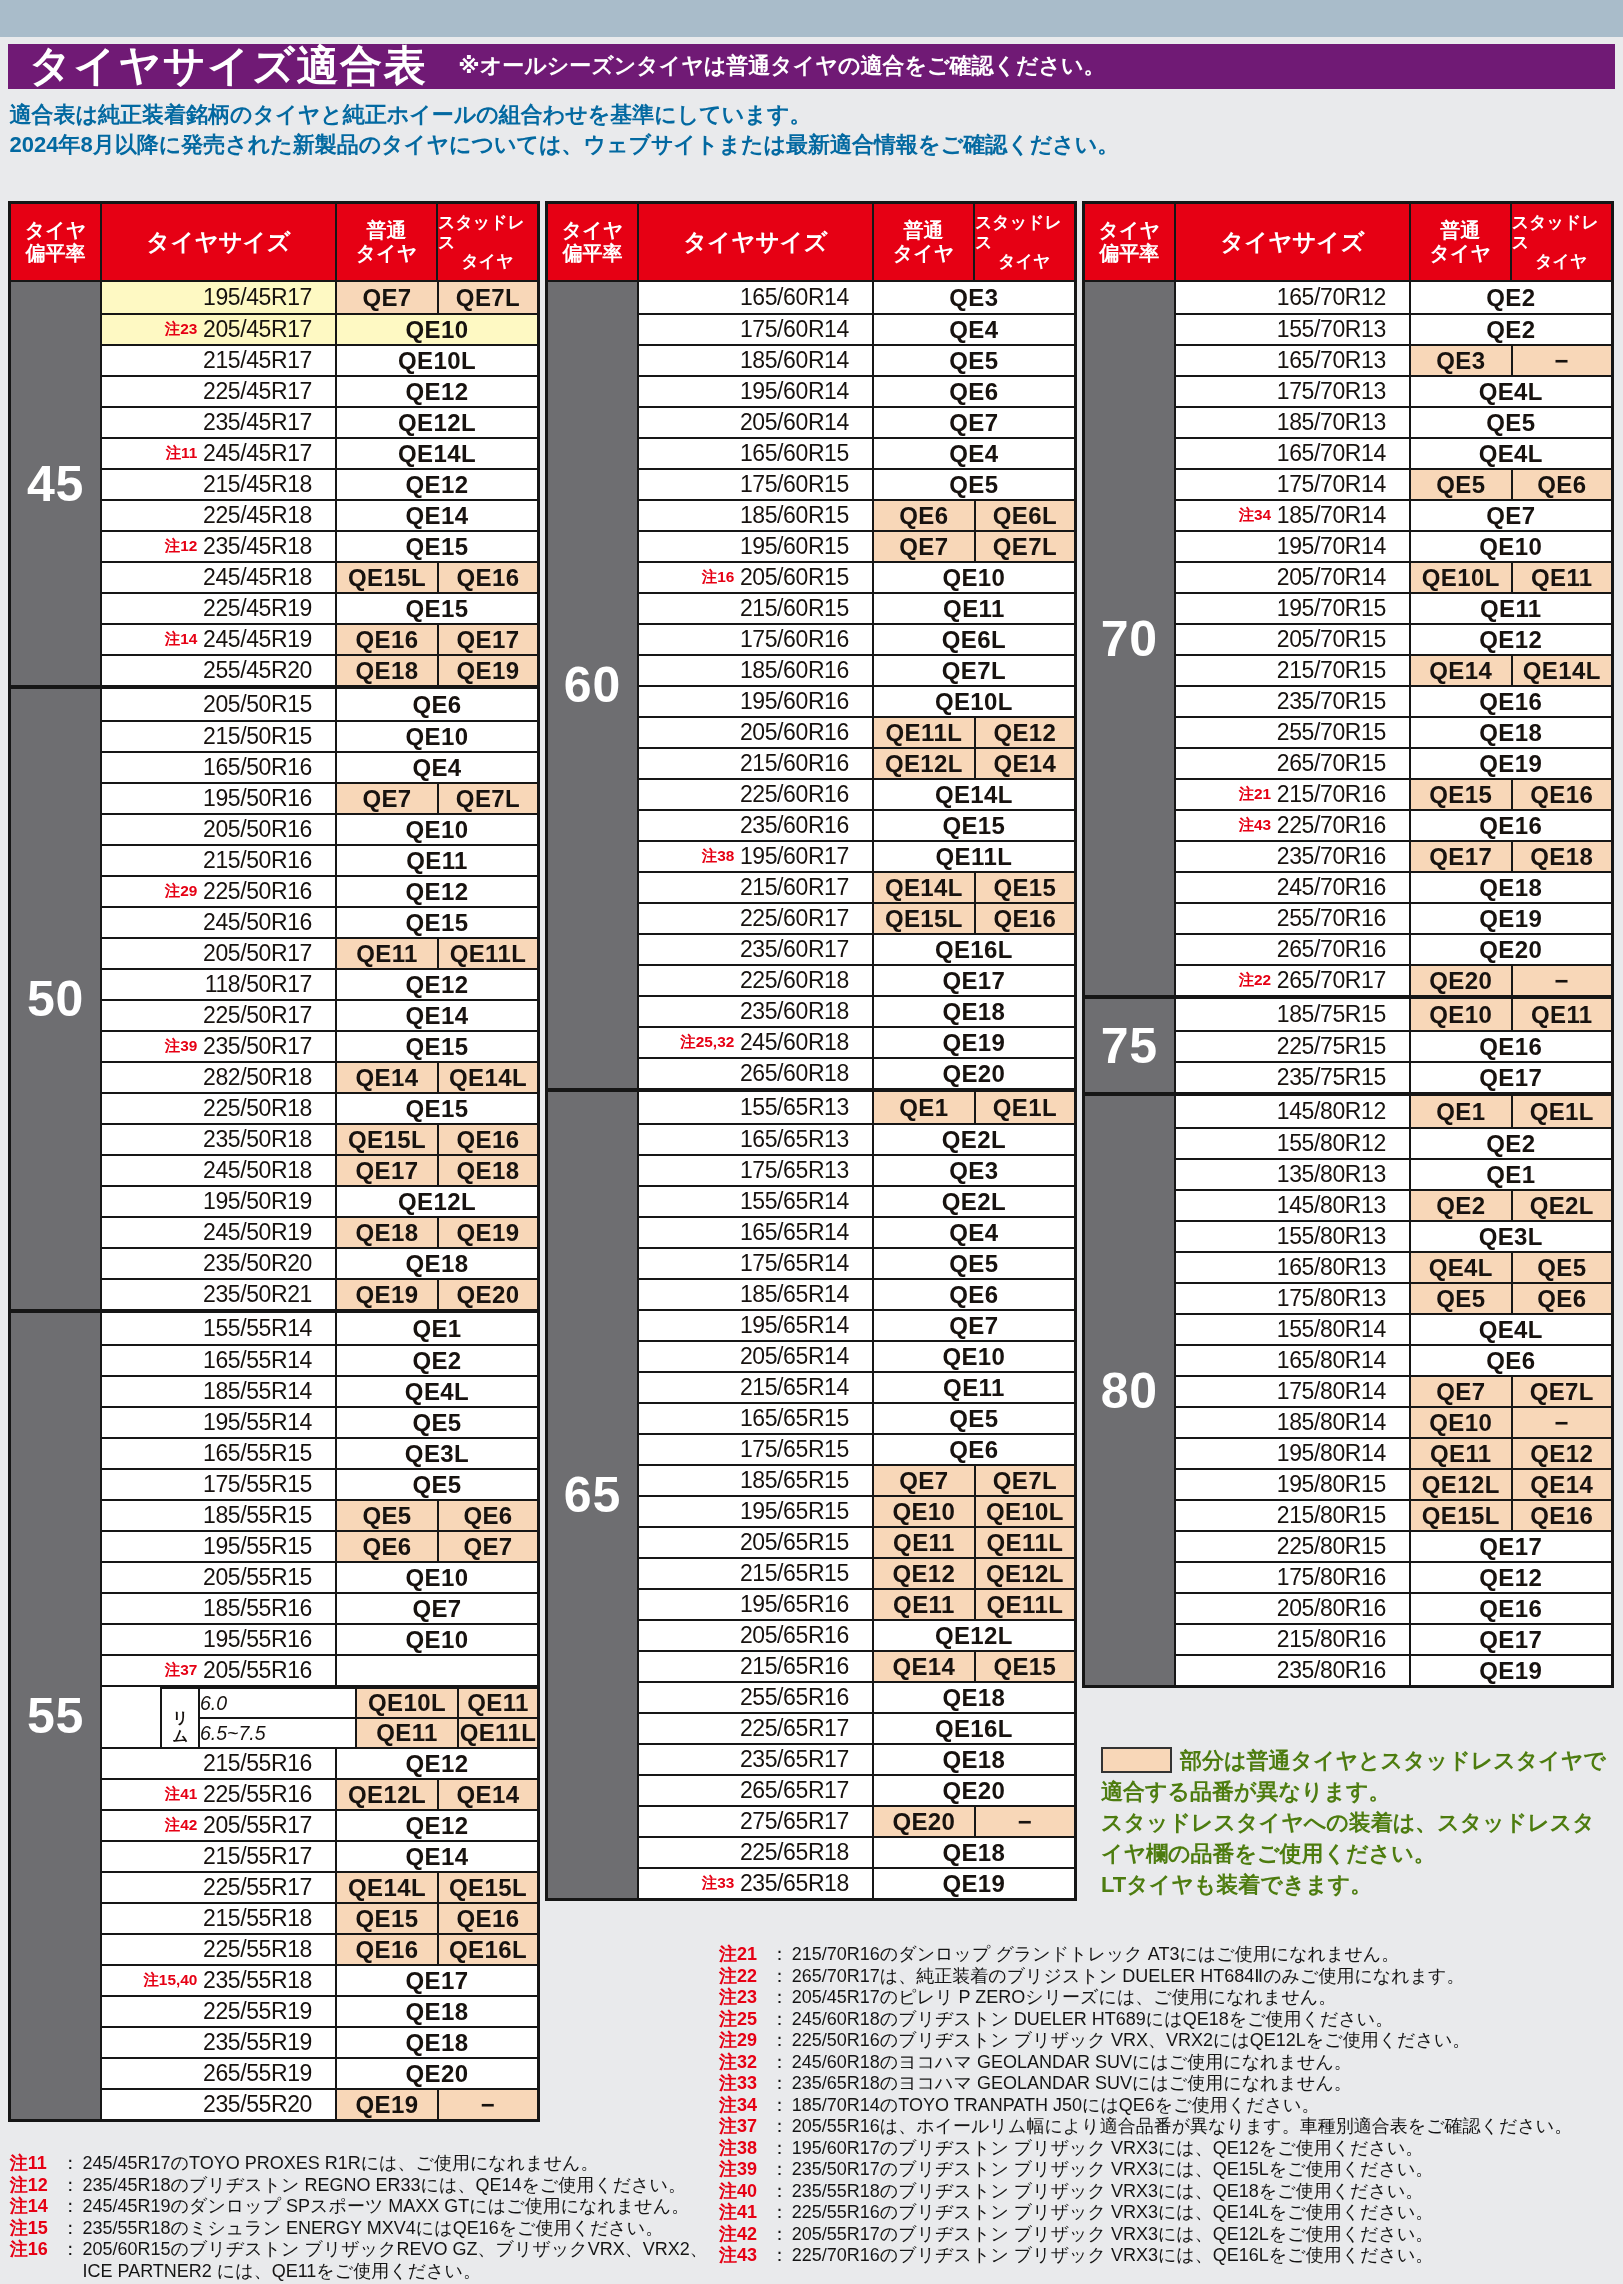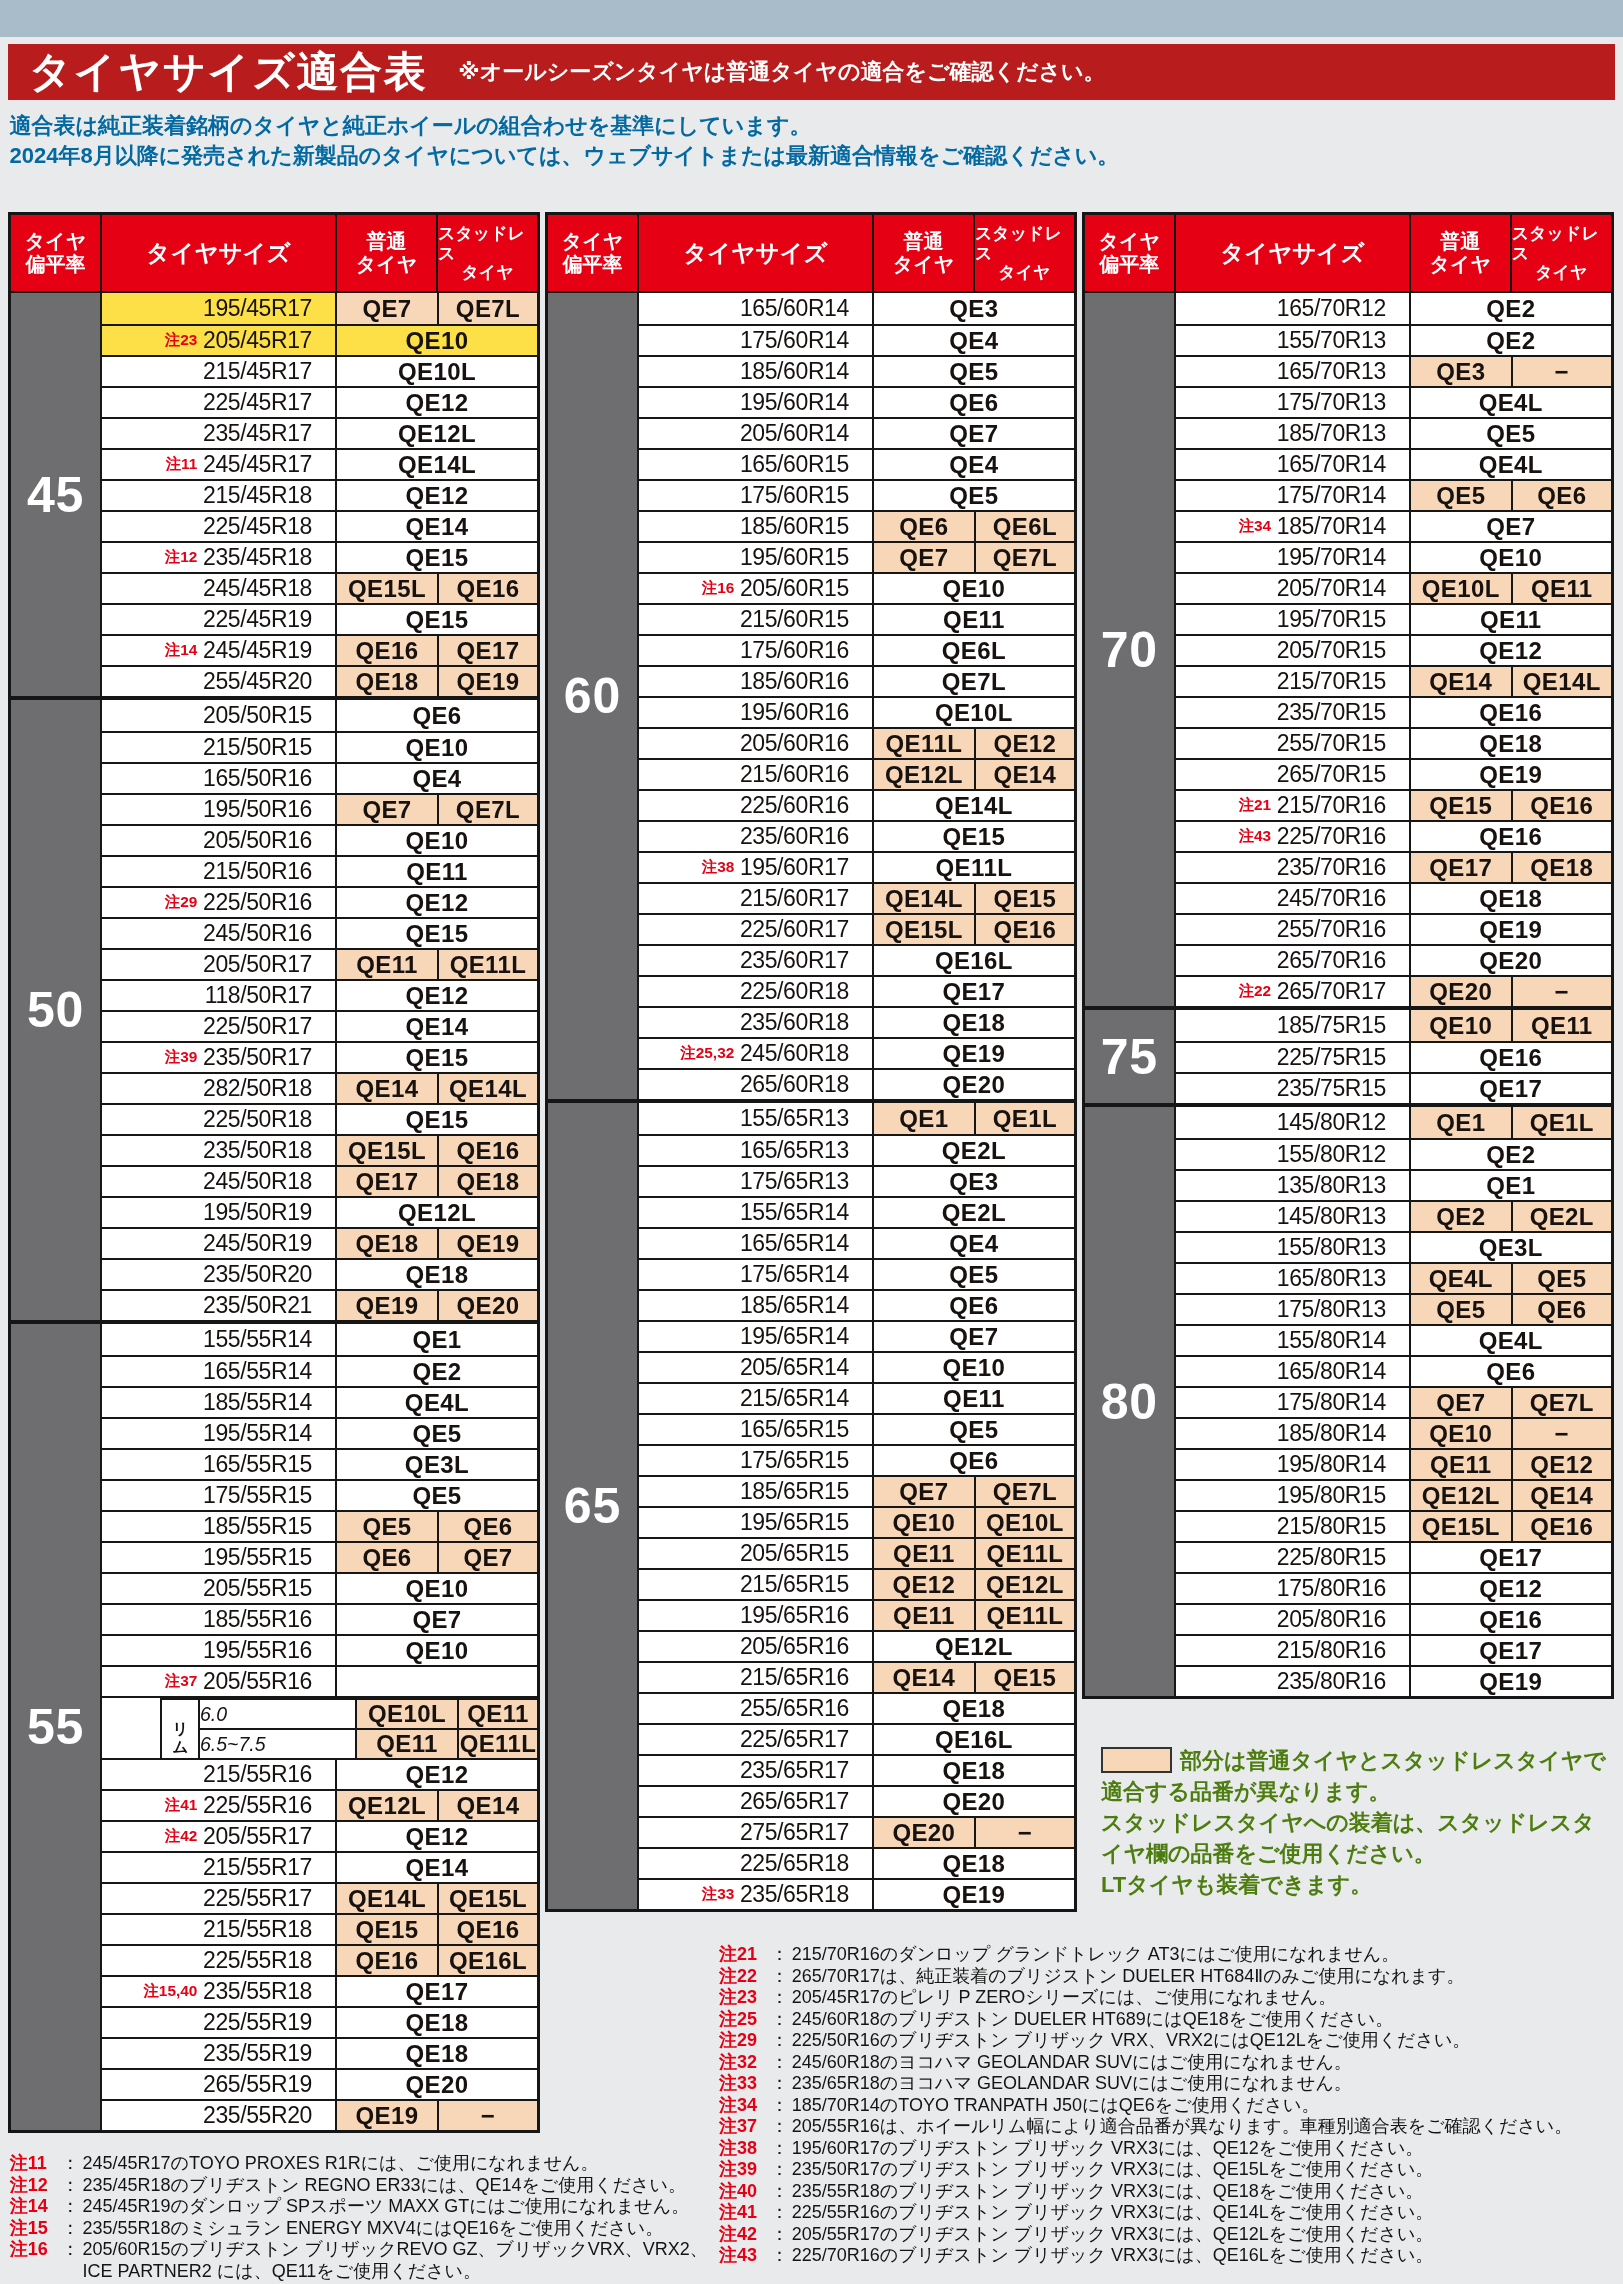--- a/index.html
+++ b/index.html
@@ -5,21 +5,21 @@
   * { box-sizing: border-box; margin: 0; padding: 0; }
   html,body { width: 1623px; }
   body {
     height: 2284px; position: relative;
     background: #e9eaec;
     font-family: "Liberation Sans", "DejaVu Sans", sans-serif;
     color: #17120f;
   }
   .top-strip { height: 37px; background: #a9bcca; }
   .content { padding: 6.5px 8px 0; }
-  .title-bar { background: #b91c1c; height: 56px; display: flex; align-items: center; padding: 0 21px; gap: 31px; }
+  .title-bar { background: #701a75; height: 45px; display: flex; align-items: center; padding: 0 21px; gap: 31px; }
   .title { color: #fff; font-size: 42px; font-weight: bold; letter-spacing: 1.6px; white-space: nowrap; }
   .title-note { color: #fff; font-size: 22px; font-weight: bold; white-space: nowrap; }
   .intro { margin: 11.4px 1.6px 14.6px; font-size: 22px; line-height: 30px; font-weight: bold; color: #0369a1; }
   .tables { display: flex; gap: 4.9px; align-items: flex-start; }
   .ttable { width: 532px; border: 3.2px solid #161616; background: #fff; flex: none; margin-top: 27px; }
   .thead { display: flex; height: 78px; background: #e60014; border-bottom: 2.4px solid #161616; }
   .hcell { display: flex; flex-direction: column; align-items: center; justify-content: center; color: #fff; font-weight: bold; line-height: 1.15; }
   .h-aspect { width: 91px; border-right: 2.4px solid #161616; font-size: 20px; }
   .h-size { width: 235px; border-right: 2.4px solid #161616; font-size: 23.5px; }
   .h-normal { flex: 1; border-right: 2.4px solid #161616; font-size: 20px; }
@@ -31,21 +31,21 @@
   .rows { flex: 1; display: flex; flex-direction: column; background: #fff; }
   .trow { display: flex; height: 31px; flex: none; }
   .trow + .trow, .trow + .rimblock, .rimblock + .trow { border-top: 2.4px solid #161616; }
   .c-size { width: 235px; border-right: 2.4px solid #161616; display: flex; align-items: center; justify-content: flex-end; padding-right: 23px; gap: 5.7px; background: #fff; }
   .size-text { font-size: 23px; letter-spacing: -0.4px; white-space: nowrap; }
   .row-note { font-size: 15.4px; font-weight: bold; color: #e60014; white-space: nowrap; }
   .c-vals { flex: 1; display: flex; }
   .c-span { flex: 1; display: flex; align-items: center; justify-content: center; background: #fff; font-size: 24px; font-weight: bold; letter-spacing: 0.4px; }
   .c-n, .c-t { width: 50%; display: flex; align-items: center; justify-content: center; background: #f8d7b8; font-size: 24px; font-weight: bold; letter-spacing: 0.4px; }
   .c-t { border-left: 2.4px solid #161616; }
-  .shade .c-size, .shade .c-span { background: #fde047; }
+  .shade .c-size, .shade .c-span { background: #fef9c3; }
   .rimblock { display: flex; height: 62px; flex: none; }
   .rim-spacer { width: 58px; background: #fff; flex: none; }
   .rim-label { width: 38px; flex: none; background: #fff; border-top: 2.4px solid #161616; border-left: 2.4px solid #161616; display: flex; align-items: center; justify-content: center; writing-mode: vertical-rl; text-orientation: upright; font-size: 15.4px; font-weight: bold; letter-spacing: 0.8px; }
   .rim-right { flex: 1; border-top: 2.4px solid #161616; display: flex; flex-direction: column; }
   .rim-subrow { display: flex; flex: 1; }
   .rim-subrow + .rim-subrow { border-top: 2.4px solid #161616; }
   .rim-wcell { width: 159px; flex: none; border-left: 2.4px solid #161616; border-right: 2.4px solid #161616; display: flex; align-items: center; padding-left: 0; font-size: 19.5px; background: #fff; font-style: italic; }
   .rim-subrow .c-n { width: 100px; }
   .rim-subrow .c-t { flex: 1; }
   .legend { position: absolute; left: 1101px; top: 1745px; width: 516px; font-size: 22px; line-height: 31px; font-weight: bold; color: #4d7c0f; }

